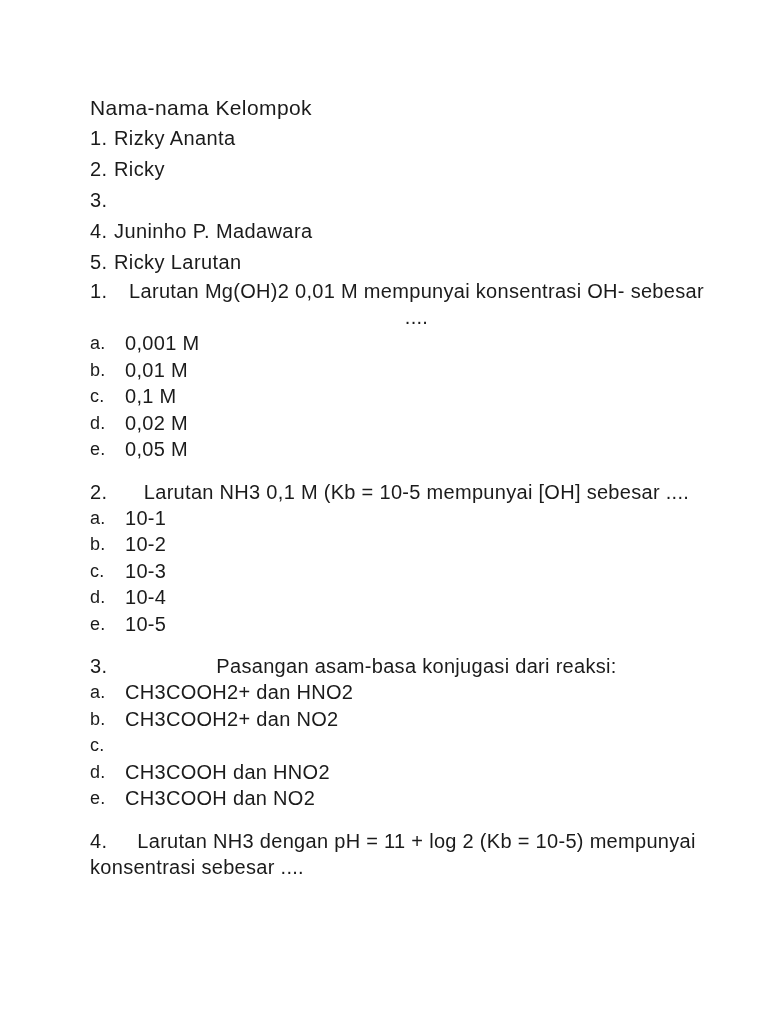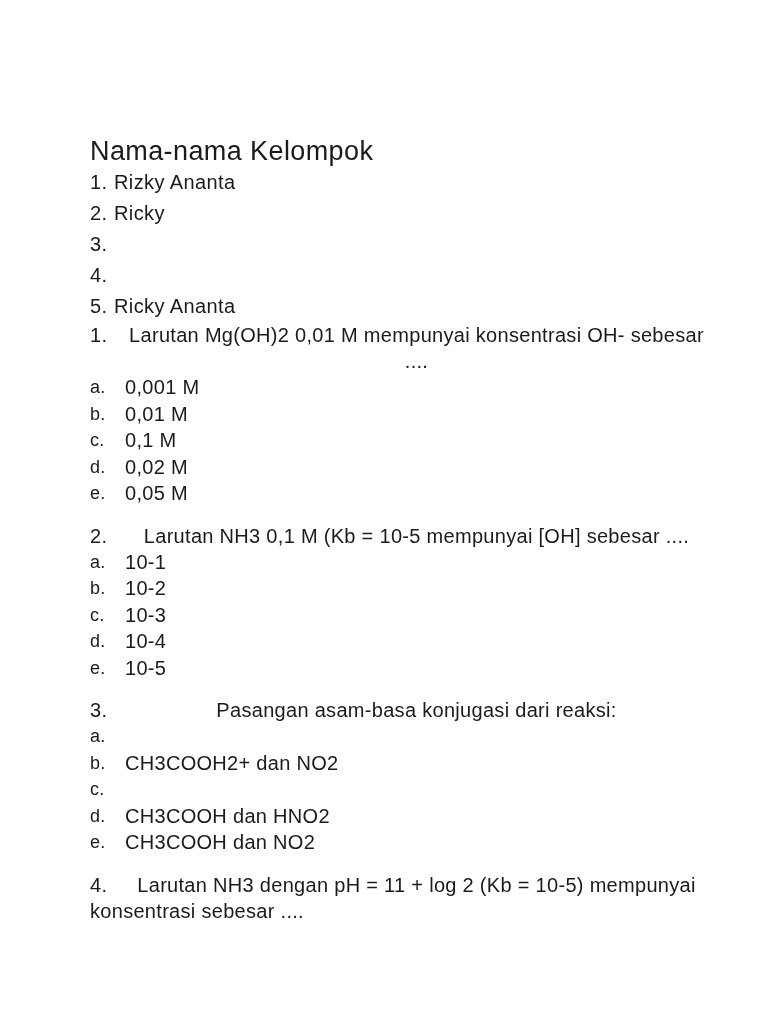--- a/index.html
+++ b/index.html
@@ -16,24 +16,23 @@
     overflow: hidden;
     color: #1b1b1b;
   }
   .content {
     position: absolute;
     left: 90px;
     top: 92px;
     right: 60px;
   }
   .doc-header {
-    font-size: 27px;
+    font-size: 21px;
     line-height: 31px;
     letter-spacing: 0.4px;
-    margin-top: 44px;
   }
   .member {
     display: flex;
     font-size: 20px;
     line-height: 31px;
     letter-spacing: 0.4px;
   }
   .m-num { width: 24px; flex-shrink: 0; }
   .section-title {
     margin-top: 18px;
@@ -83,24 +82,25 @@
       </div>
       <div class="member">
         <span class="m-num">2.</span>
         <span>Ricky</span>
       </div>
       <div class="member">
         <span class="m-num">3.</span>
       </div>
       <div class="member">
         <span class="m-num">4.</span>
+        <span>Juninho P. Madawara</span>
       </div>
       <div class="member">
         <span class="m-num">5.</span>
-        <span>Ricky Ananta</span>
+        <span>Ricky Larutan</span>
       </div>
     </div>
 
 
     <div class="question">
       <div class="q-line">
         <span class="q-num">1.</span>
         <span class="q-text">Larutan Mg(OH)2 0,01 M mempunyai konsentrasi OH- sebesar ....</span>
       </div>
       <div class="option">
@@ -152,20 +152,21 @@
       </div>
     </div>
 
     <div class="question">
       <div class="q-line">
         <span class="q-num">3.</span>
         <span class="q-text">Pasangan asam-basa konjugasi dari reaksi:</span>
       </div>
       <div class="option">
         <span class="opt-letter">a.</span>
+        <span class="opt-text">CH3COOH2+ dan HNO2</span>
       </div>
       <div class="option">
         <span class="opt-letter">b.</span>
         <span class="opt-text">CH3COOH2+ dan NO2</span>
       </div>
       <div class="option">
         <span class="opt-letter">c.</span>
       </div>
       <div class="option">
         <span class="opt-letter">d.</span>

